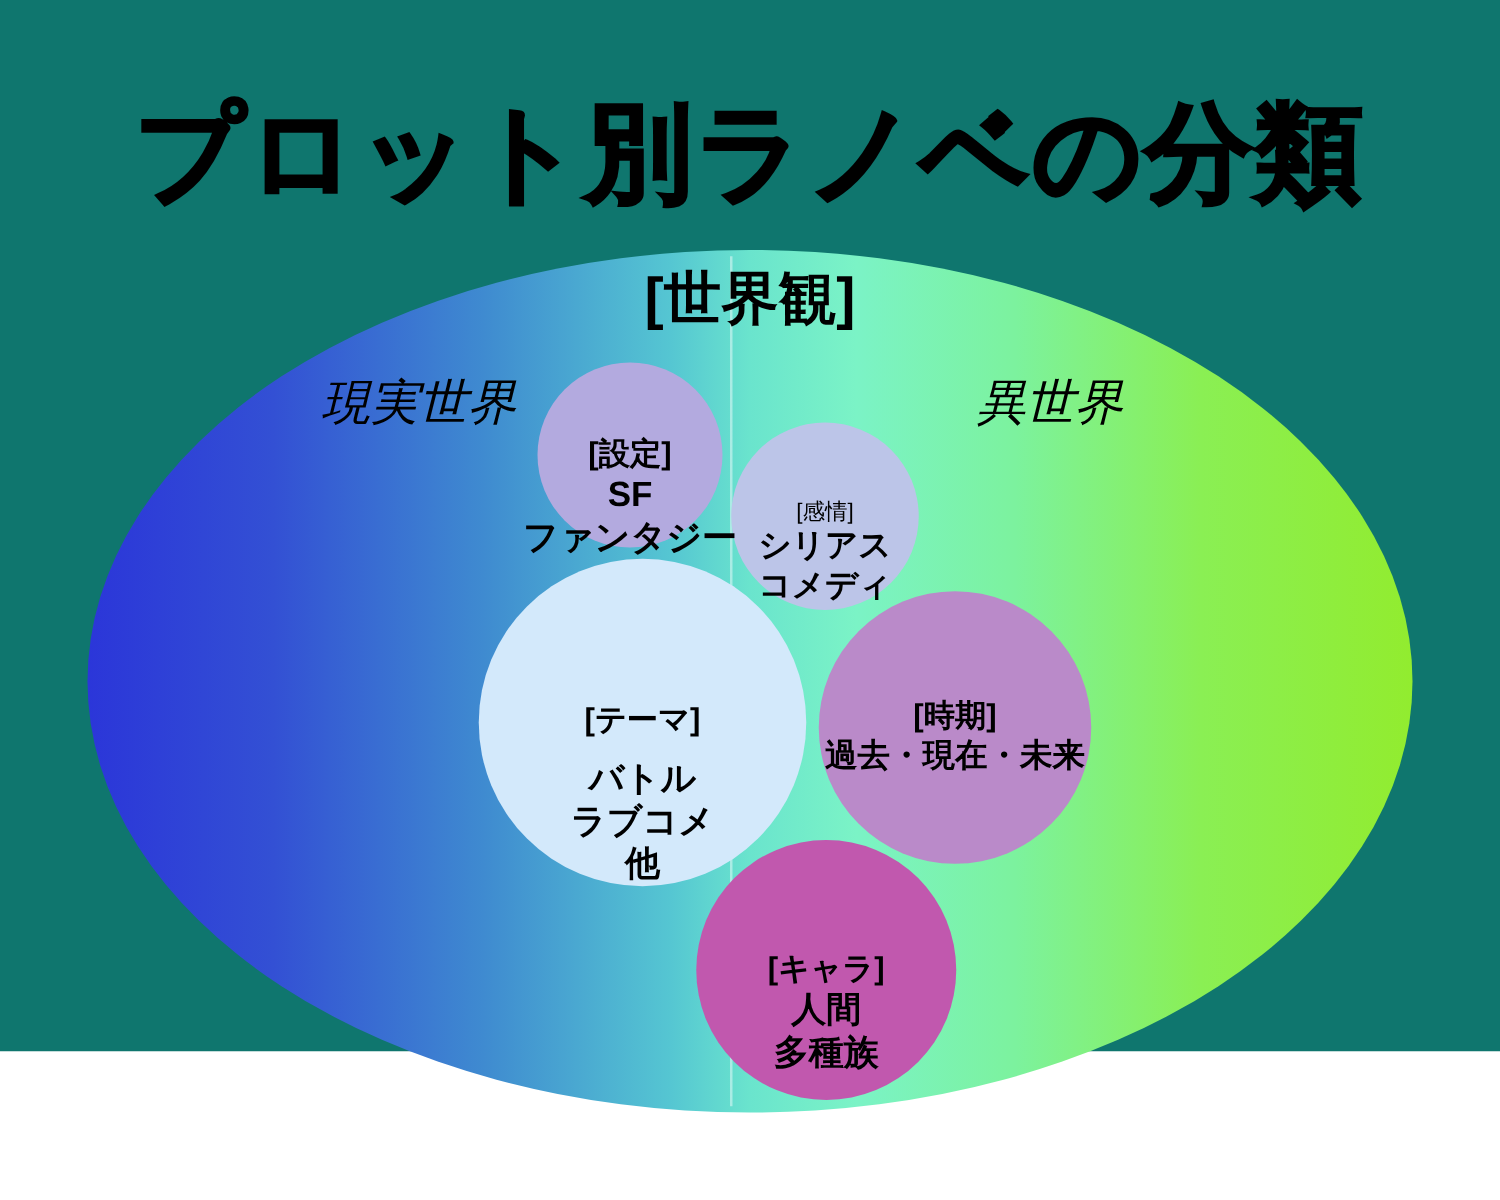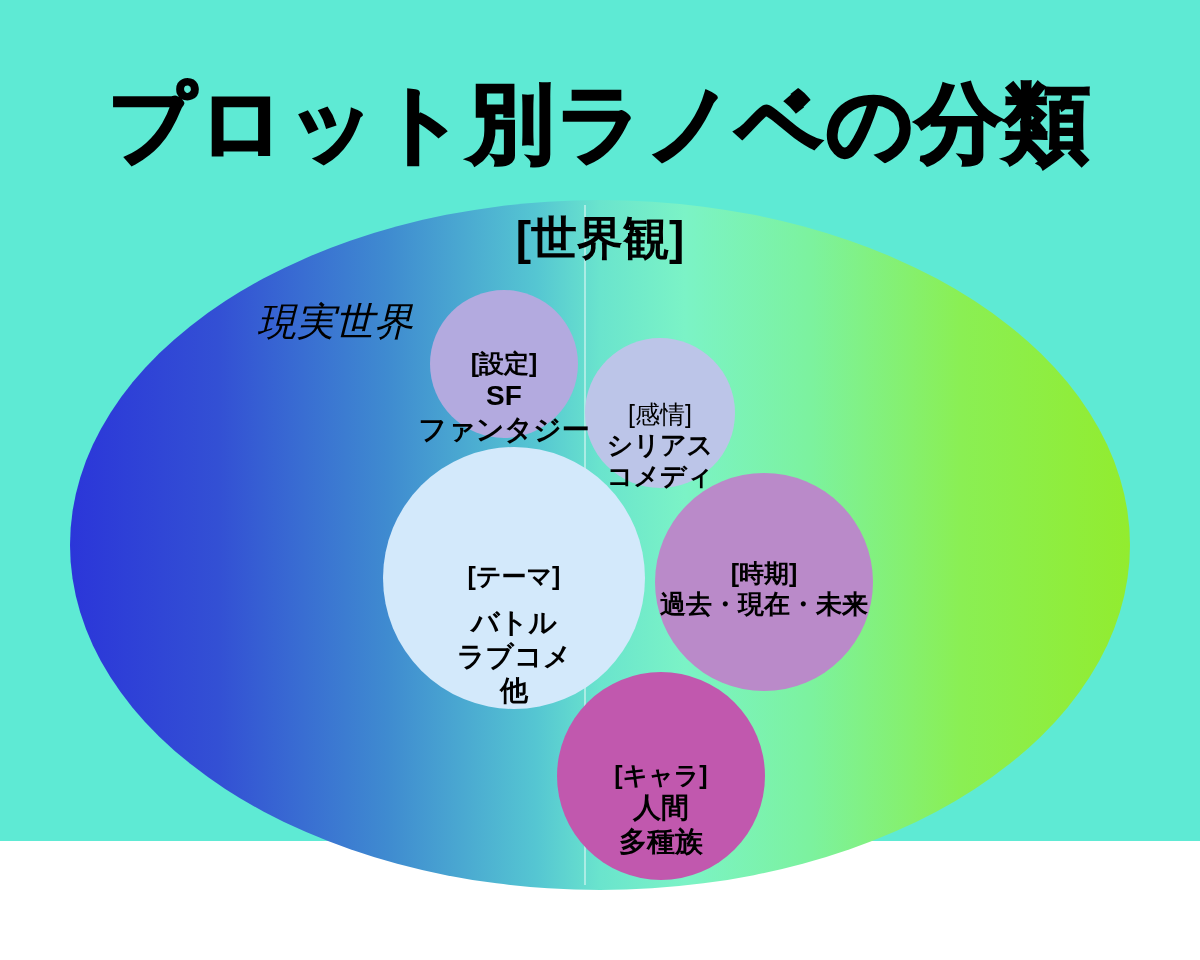--- a/index.html
+++ b/index.html
@@ -11,21 +11,21 @@
     width: 1200px;
     height: 960px;
     font-family: "Liberation Sans", "DejaVu Sans", sans-serif;
     color: #000000;
     overflow: hidden;
   }
   #stage {
     position: relative;
     width: 1200px;
     height: 841px;
-    background: #5eead4;
+    background: #0f766e;
   }
   
   .title {
     position: absolute;
     left: 0;
     top: 78px;
     width: 1200px;
     text-align: center;
     font-size: 86px;
     line-height: 1.05;
@@ -63,21 +63,21 @@
   }
   .bubble-text {
     line-height: 1.22;
   }
   .bracket {
     font-size: 25px;
     font-weight: 700;
     display: block;
   }
   .bracket-sm {
-    font-size: 25px;
+    font-size: 18px;
     font-weight: 400;
     display: block;
   }
   .val {
     font-size: 28px;
     font-weight: 700;
     display: block;
   }
   .val-lg {
     font-size: 26px;
@@ -119,20 +119,21 @@
       <circle cx="660" cy="413" r="75" fill="#bcc5e8"></circle>
       <circle cx="514" cy="578" r="131" fill="#d3e9fb"></circle>
       <circle cx="764" cy="582" r="109" fill="#ba8ac9"></circle>
       <circle cx="661" cy="776" r="104" fill="#c158ae"></circle>
     </g>
   </svg>
 
   <div class="lbl axis-title" style="left:0; top:208px; width:1200px;">[世界観]</div>
 
   <div class="lbl pole" style="left:185px; top:295px; width:300px;">現実世界</div>
+  <div class="lbl pole" style="left:690px; top:295px; width:300px;">異世界</div>
 
   <div class="lbl bubble-text" style="left:354px; top:348px; width:300px;">
     <span class="bracket">[設定]</span>
     <span class="val">SF</span>
     <span class="val">ファンタジー</span>
   </div>
 
   <div class="lbl bubble-text" style="left:510px; top:399px; width:300px;">
     <span class="bracket-sm">[感情]</span>
     <span class="val-lg">シリアス</span>

